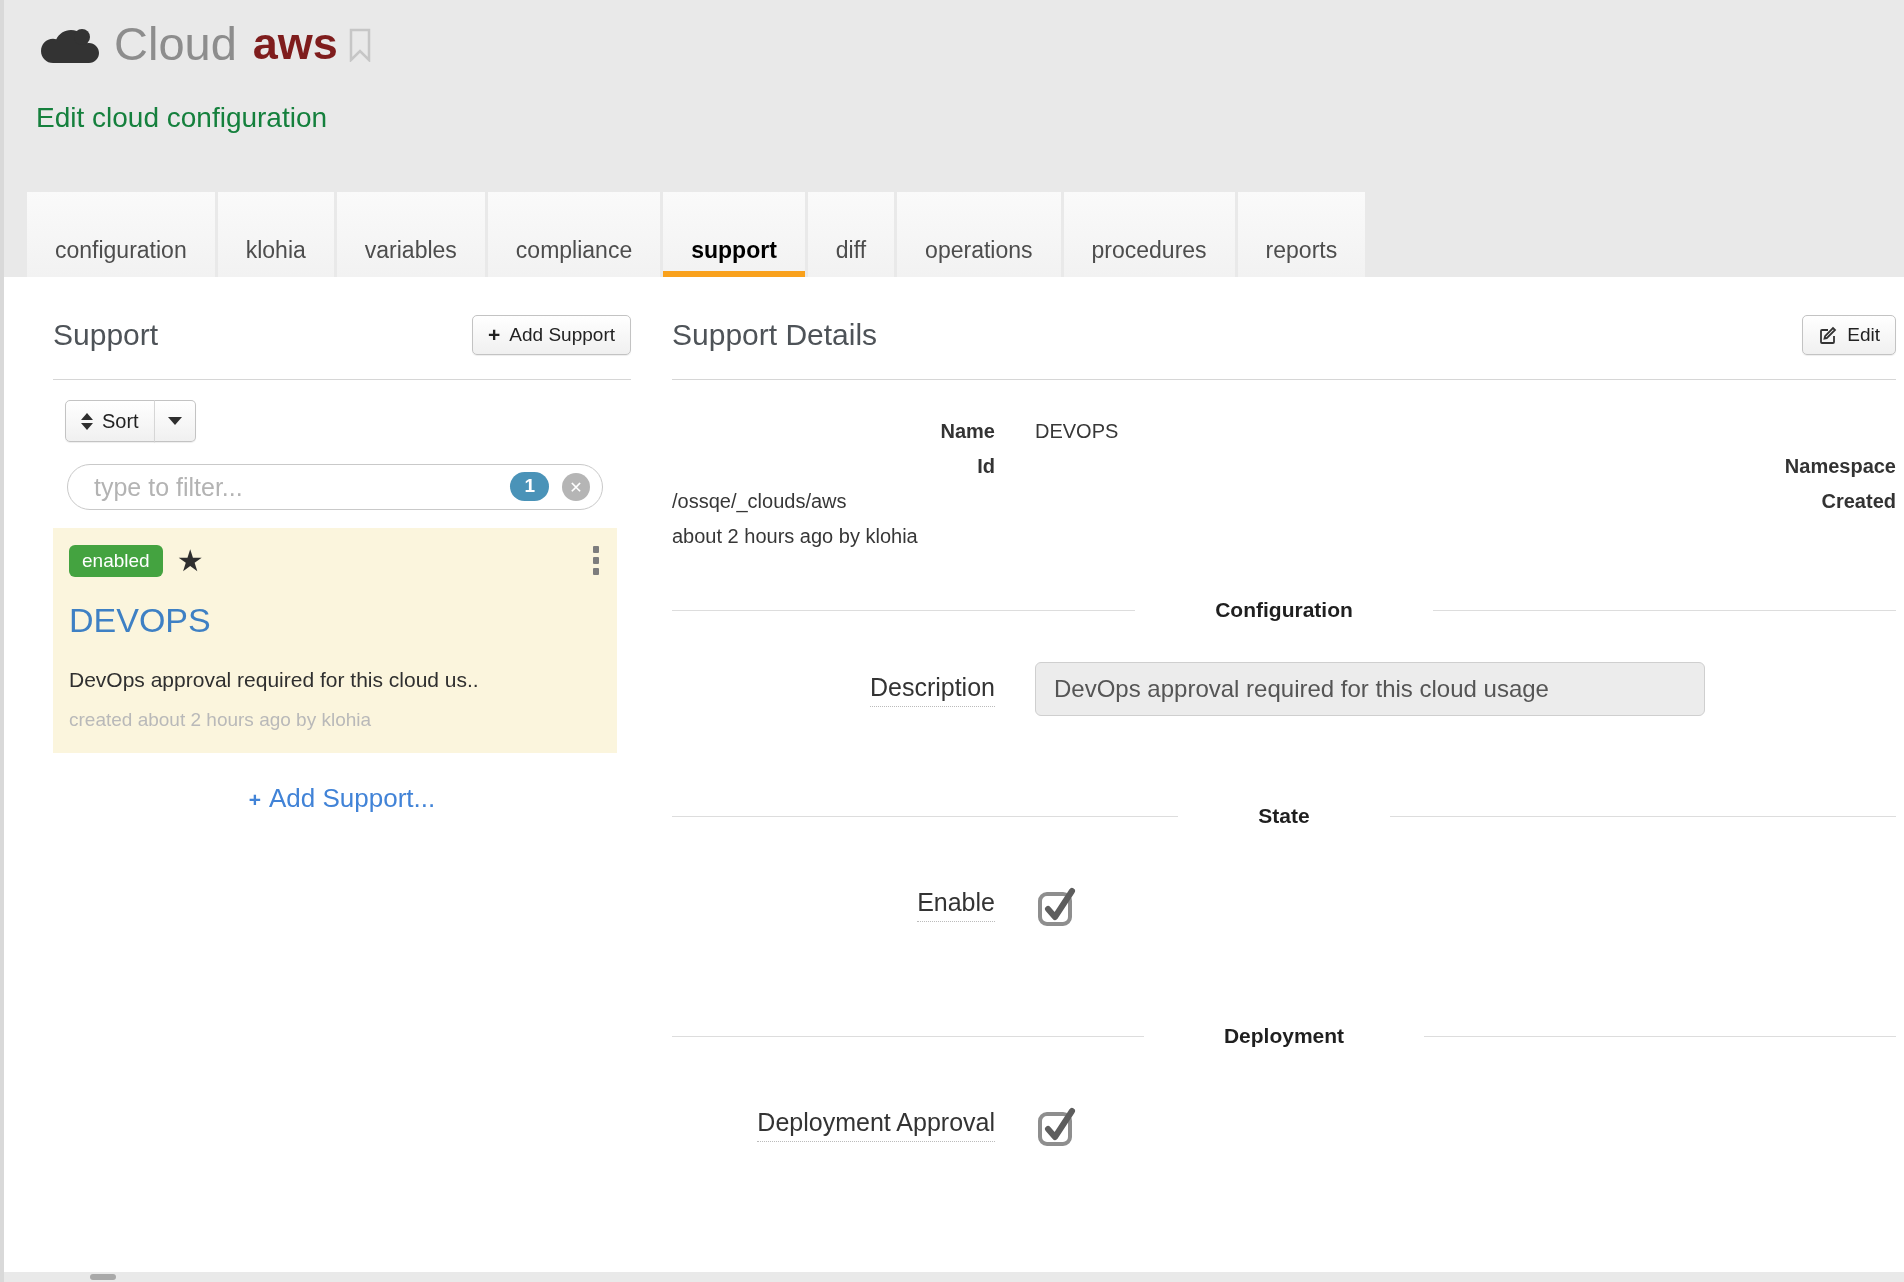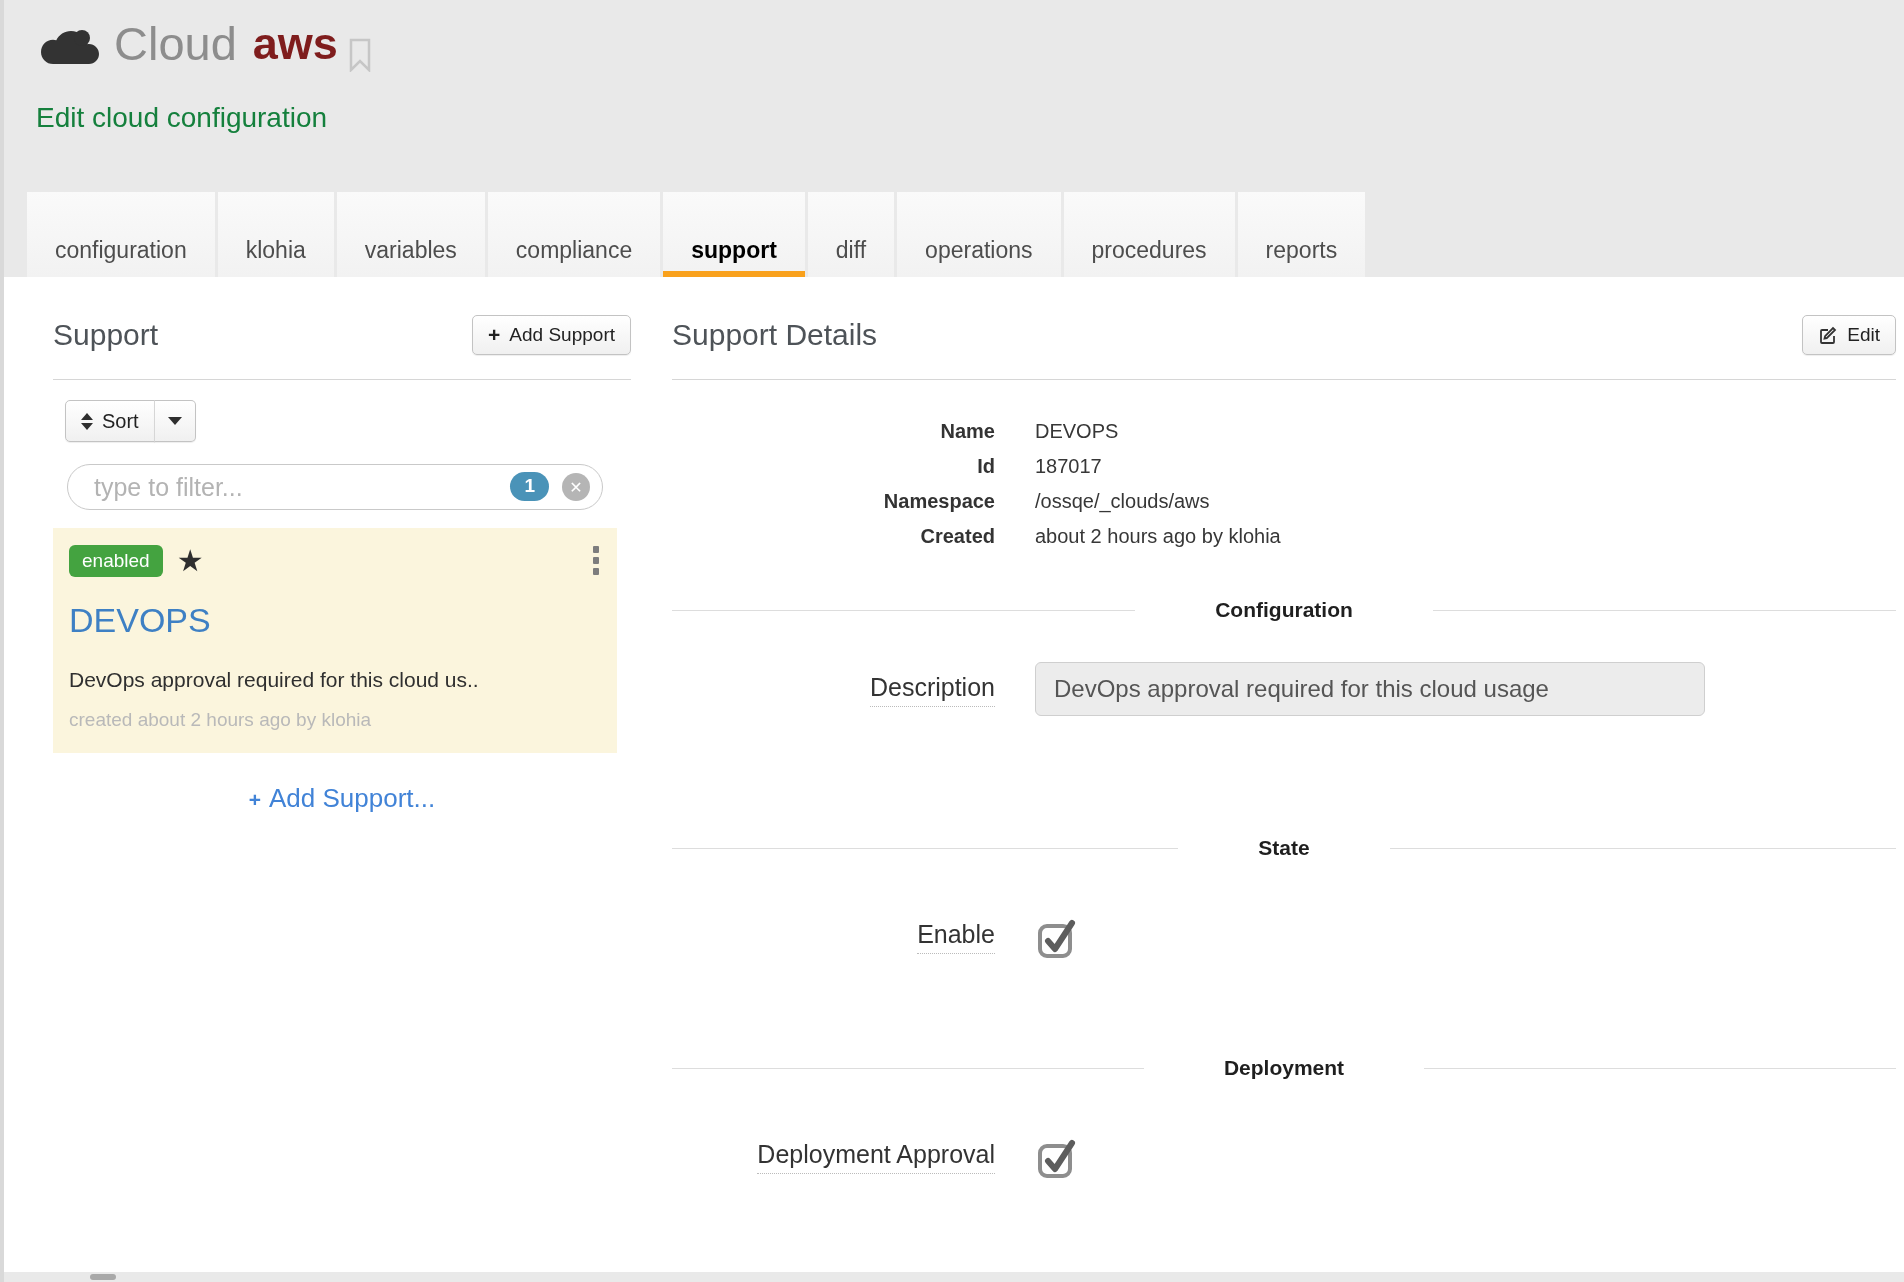--- a/index.html
+++ b/index.html
@@ -4,21 +4,21 @@
 <style>
   html,body{margin:0;padding:0;}
   body{
     width:1904px;height:1282px;position:relative;overflow:hidden;
     background:#ffffff;
     font-family:"Liberation Sans","DejaVu Sans",sans-serif;
     color:#333;
   }
   
   .topbar{position:relative;height:277px;background:#e9e9e9;}
-  .brand{display:flex;align-items:flex-end;padding:16px 12px 0 36px;}
+  .brand{display:flex;align-items:center;padding:16px 12px 0 36px;}
   .cloud-ico{width:66px;height:48px;margin-top:6px;}
   .brand-cloud{font-size:47px;color:#8d8d8d;margin-left:12px;line-height:1.2;}
   .brand-name{font-size:45px;color:#7f1d1d;font-weight:bold;margin-left:16px;line-height:1.25;}
   .bookmark-ico{width:24px;height:34px;margin-left:10px;margin-top:2px;}
   .subtitle{margin:30px 16px 0 36px;font-size:28px;color:#15803d;}
   
   .tabs{position:absolute;left:27px;bottom:0;display:flex;gap:3px;align-items:flex-end;}
   .tab{
     height:72px;background:linear-gradient(#fafafa,#f2f2f2);
     display:flex;align-items:flex-end;padding:0 28px 13px;
@@ -78,21 +78,21 @@
   .add-link{margin-top:30px;text-align:center;font-size:26px;color:#4183d7;cursor:pointer;}
   .add-link .plus{margin-right:8px;}
   
   .details{margin-top:40px;display:grid;grid-template-columns:323px 1fr;column-gap:40px;row-gap:12px;font-size:20px;}
   .dlabel{text-align:right;font-weight:bold;color:#333;}
   .dvalue{color:#373737;}
   .section-head{display:flex;align-items:center;}
   .section-head .line{flex:1;height:1px;background:#dddddd;}
   .section-head .txt{margin:0 80px;font-size:21px;font-weight:bold;color:#1f1f1f;}
   .sh-config{margin-top:50px;}
-  .sh-state{margin-top:120px;text-align:center;}
+  .sh-state{margin-top:88px;text-align:center;}
   .sh-deploy{margin-top:96px;}
   .form-row{display:grid;grid-template-columns:323px 1fr;column-gap:40px;align-items:center;}
   .fr-desc{margin-top:40px;}
   .fr-enable{margin-top:52px;}
   .fr-approval{margin-top:52px;}
   .flabel{justify-self:end;font-size:25px;color:#333;border-bottom:1px dotted #bbb;padding-bottom:4px;line-height:1.2;}
   .desc-input{
     width:670px;height:54px;background:#ececec;border:1px solid #cfcfcf;border-radius:6px;
     font-size:24px;color:#555;padding:0 18px;box-sizing:border-box;font-family:inherit;
   }
@@ -195,21 +195,20 @@
         </svg>
         <span>Edit</span>
       </button>
     </div>
     <hr class="divider">
 
     <div class="details">
       <div class="dlabel">Name</div>
       <div class="dvalue">DEVOPS</div>
       <div class="dlabel">Id</div>
-      <div class="dvalue">187017</div>
       <div class="dlabel">Namespace</div>
       <div class="dvalue">/ossqe/_clouds/aws</div>
       <div class="dlabel">Created</div>
       <div class="dvalue">about 2 hours ago by klohia</div>
     </div>
 
     <div class="section-head sh-config">
       <span class="line"></span>
       <span class="txt">Configuration</span>
       <span class="line"></span>

